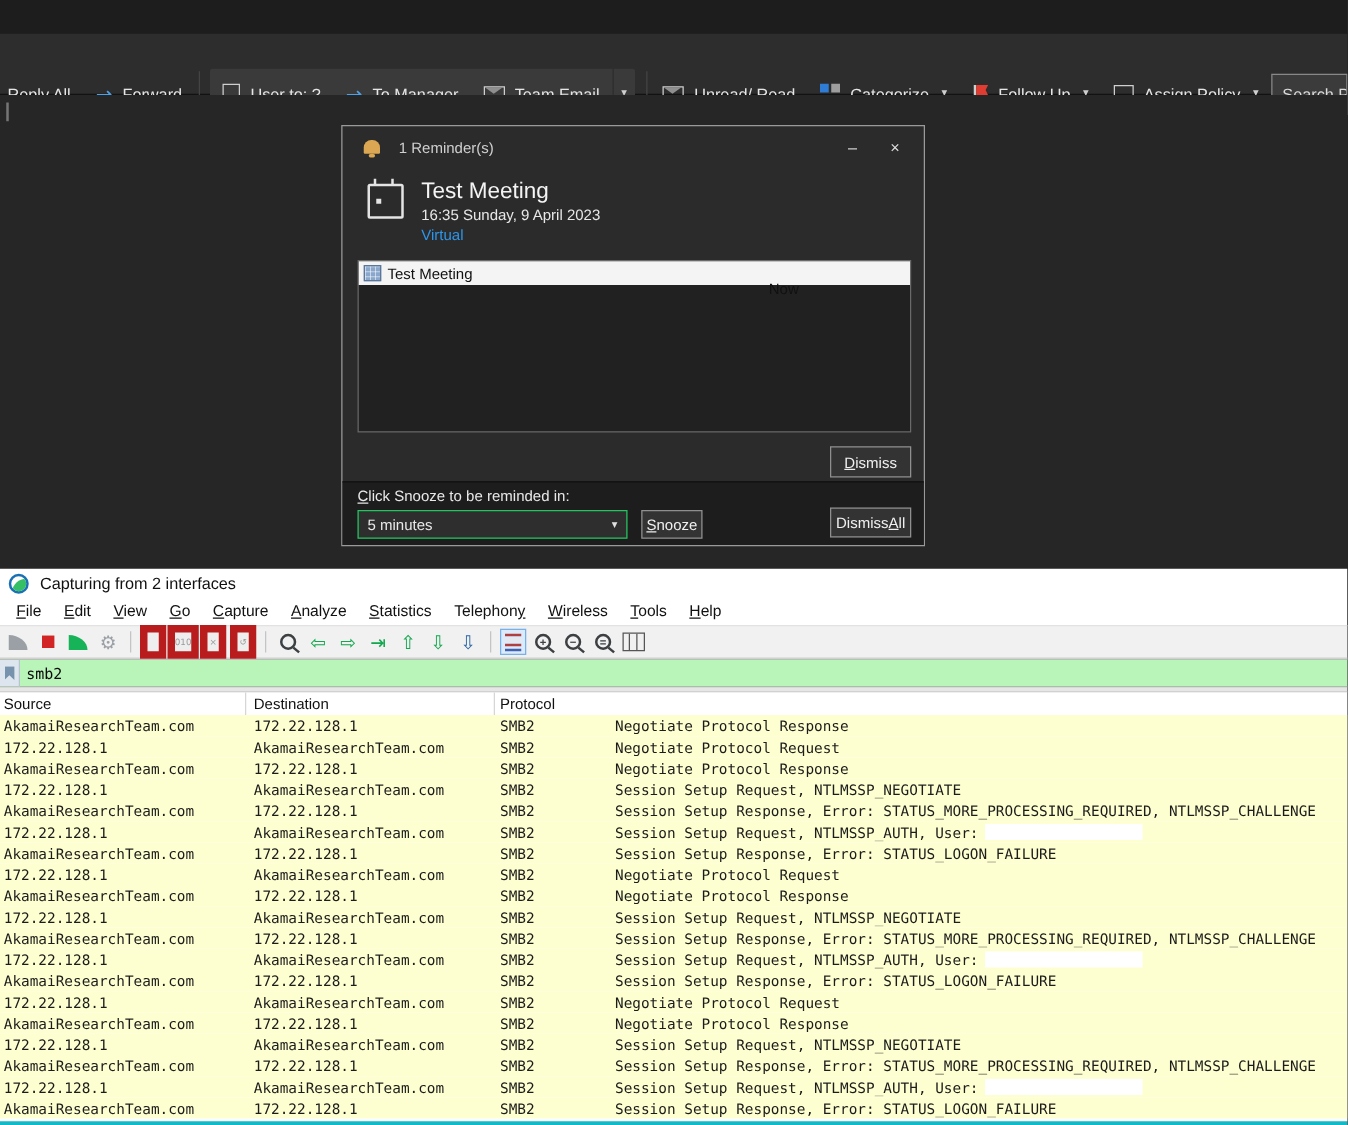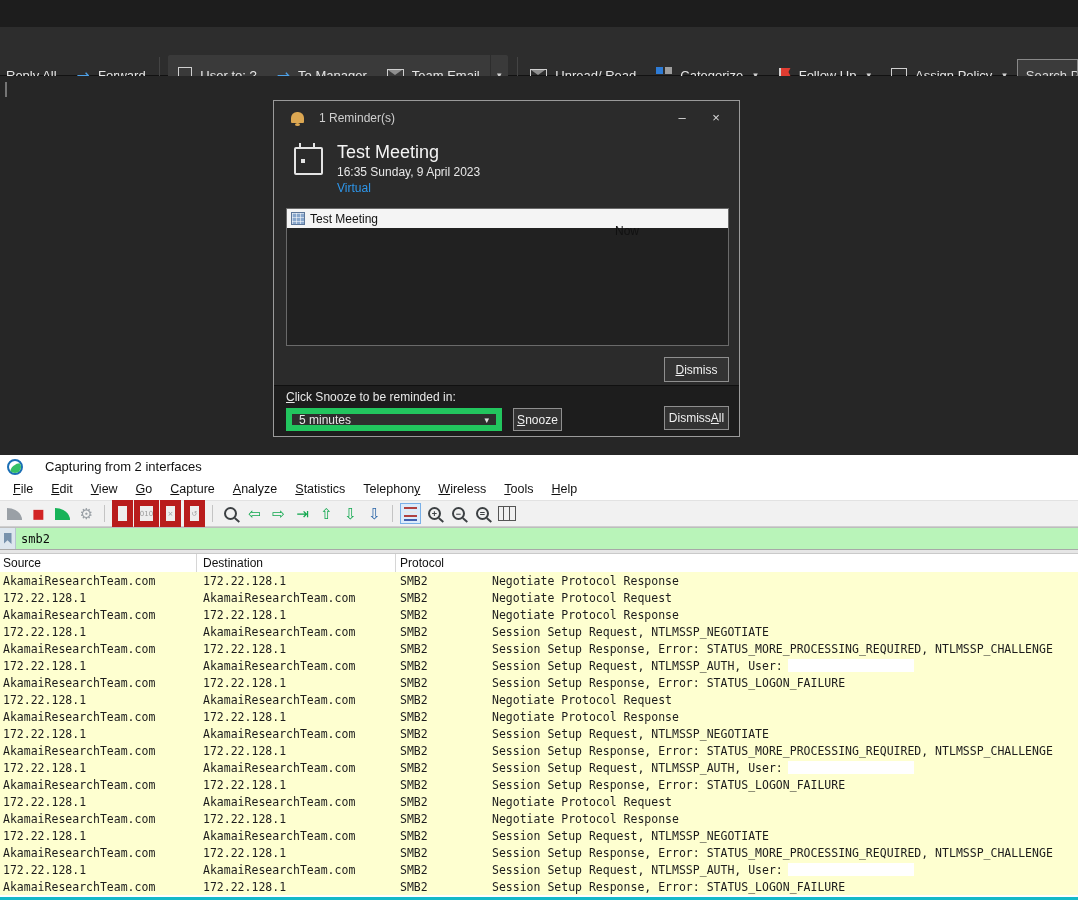--- a/index.html
+++ b/index.html
@@ -60,30 +60,30 @@
   .list-row{position:relative;height:19px;background:#f4f4f4;color:#111;display:flex;align-items:center;padding:0 4px;cursor:pointer;}
   .grid-icon{width:14px;height:13px;margin-right:5px;background:#89a7cc;
     background-image:linear-gradient(#ffffff88 1px,transparent 1px),linear-gradient(90deg,#ffffff88 1px,transparent 1px);
     background-size:4px 4px;border:1px solid #5c7699;box-sizing:border-box;}
   .row-due{position:absolute;left:328px;margin-top:24px;}
   .btn{position:absolute;background:#333;border:1px solid #8f8f8f;color:#f0f0f0;font-size:12px;
     display:flex;align-items:center;justify-content:center;cursor:pointer;box-sizing:border-box;}
   .btn-dismiss{right:10px;top:256px;width:65px;height:25px;}
   .dlg-bottom{position:absolute;left:0;right:0;bottom:0;height:50px;background:#1d1d1d;border-top:1px solid #101010;}
   .snooze-label{position:absolute;left:12px;top:4px;}
-  .seldrop{position:absolute;left:12px;top:22px;width:216px;height:23px;background:#2e2e2e;border:6px solid #22c55e;
+  .seldrop{position:absolute;left:12px;top:22px;width:216px;height:23px;background:#2e2e2e;border:1px solid #22c55e;
     display:flex;align-items:center;padding:0 7px;box-sizing:border-box;cursor:pointer;}
   .seldrop .chev{margin-left:auto;font-size:9px;color:#e0e0e0;}
   .btn-snooze{left:239px;top:22px;width:49px;height:23px;}
   .btn-dismiss-all{right:10px;top:20px;width:65px;height:24px;}
   .accel{text-decoration:underline;}
 
   
   .wireshark{position:absolute;top:455px;left:0;width:1078px;height:445px;background:#fff;color:#111;}
-  .ws-title{height:23px;display:flex;align-items:center;padding-left:7px;font-size:13px;gap:22px;}
+  .ws-title{height:23px;display:flex;align-items:center;padding-left:7px;font-size:13px;gap:9px;}
   .ws-logo{width:16px;height:16px;border:2px solid #1b6fb5;border-radius:50%;box-sizing:border-box;position:relative;overflow:hidden;background:#fff;}
   .ws-logo::after{content:"";position:absolute;left:1px;bottom:0;width:11px;height:10px;background:#35c065;border-radius:100% 0 0 0;}
   .ws-menubar{height:22px;display:flex;align-items:center;font-size:12.5px;padding-left:4px;}
   .ws-menu-item{padding:2px 9px;cursor:pointer;}
   .ws-toolbar{height:27px;background:#f1f1f1;border-top:1px solid #e2e2e2;border-bottom:1px solid #cfcfcf;
     box-sizing:border-box;display:flex;align-items:center;padding-left:4px;gap:3px;}
   .tbi{width:21px;height:21px;display:flex;align-items:center;justify-content:center;font-size:15px;cursor:pointer;box-sizing:border-box;}
   .tbi-sep{width:1px;height:17px;background:#c4c4c4;margin:0 4px;}
   .tbi-active{background:#dcebfb;border:1px solid #7ab0e8;}
   .fin{width:15px;height:12px;border-radius:100% 0 0 0;transform:scaleX(-1);display:block;}

